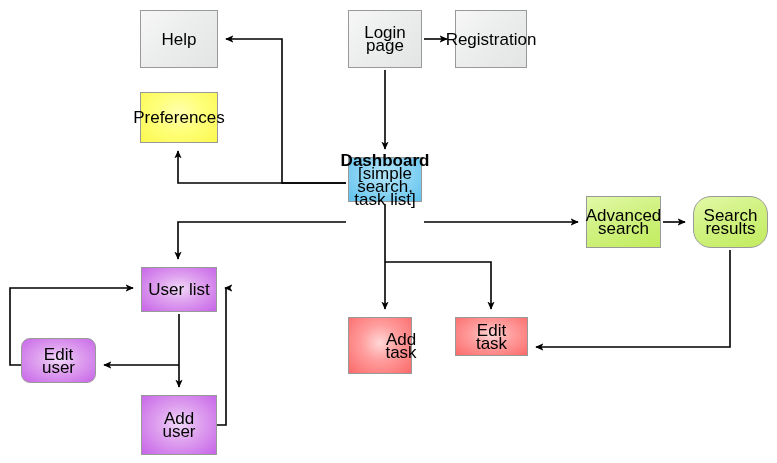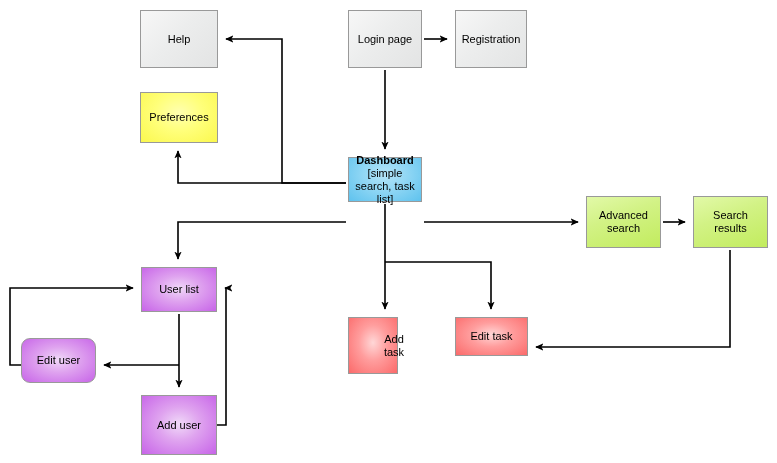--- a/index.html
+++ b/index.html
@@ -23,21 +23,21 @@
     height: 463px;
   }
   .node {
     position: absolute;
     box-sizing: border-box;
     border: 1px solid #999999;
     display: flex;
     align-items: center;
     justify-content: center;
     text-align: center;
-    font-size: 11px;
+    font-size: 17px;
     line-height: 13px;
     color: #000000;
     z-index: 2;
   }
   .node .lbl { display: block; padding: 0 3px; }
   .node .lbl b { font-weight: bold; }
   .n-grey {
     background: linear-gradient(135deg, #f7f7f7 0%, #eceded 45%, #e3e4e4 100%);
   }
   .n-blue {
@@ -98,27 +98,27 @@
       </div>
       <div class="node n-yellow" style="left: 140px; top: 92px; width: 78px; height: 51px;">
         <span class="lbl">Preferences</span>
       </div>
       <div class="node n-blue" style="left: 348px; top: 157px; width: 74px; height: 45px;">
         <span class="lbl"><b>Dashboard</b><br><span>[simple search, task list]</span></span>
       </div>
       <div class="node n-green" style="left: 586px; top: 196px; width: 75px; height: 52px;">
         <span class="lbl">Advanced search</span>
       </div>
-      <div class="node n-green" style="left: 693px; top: 196px; width: 75px; height: 52px;">
+      <div class="node n-green" style="left: 693px; top: 196px; width: 75px; height: 52px; border-radius: 18px;">
         <span class="lbl">Search results</span>
       </div>
       <div class="node n-purple" style="left: 141px; top: 267px; width: 76px; height: 45px;">
         <span class="lbl">User list</span>
       </div>
-      <div class="node n-red" style="left: 348px; top: 317px; width: 50px; height: 57px; padding-left: 42px;">
+      <div class="node n-red" style="left: 348px; top: 317px; width: 64px; height: 57px; padding-left: 42px;">
         <span class="lbl">Add task</span>
       </div>
       <div class="node n-red" style="left: 455px; top: 317px; width: 73px; height: 39px;">
         <span class="lbl">Edit task</span>
       </div>
       <div class="node n-purple" style="left: 21px; top: 338px; width: 75px; height: 45px; border-radius: 9px;">
         <span class="lbl">Edit user</span>
       </div>
       <div class="node n-purple" style="left: 141px; top: 395px; width: 76px; height: 60px;">
         <span class="lbl">Add user</span>

